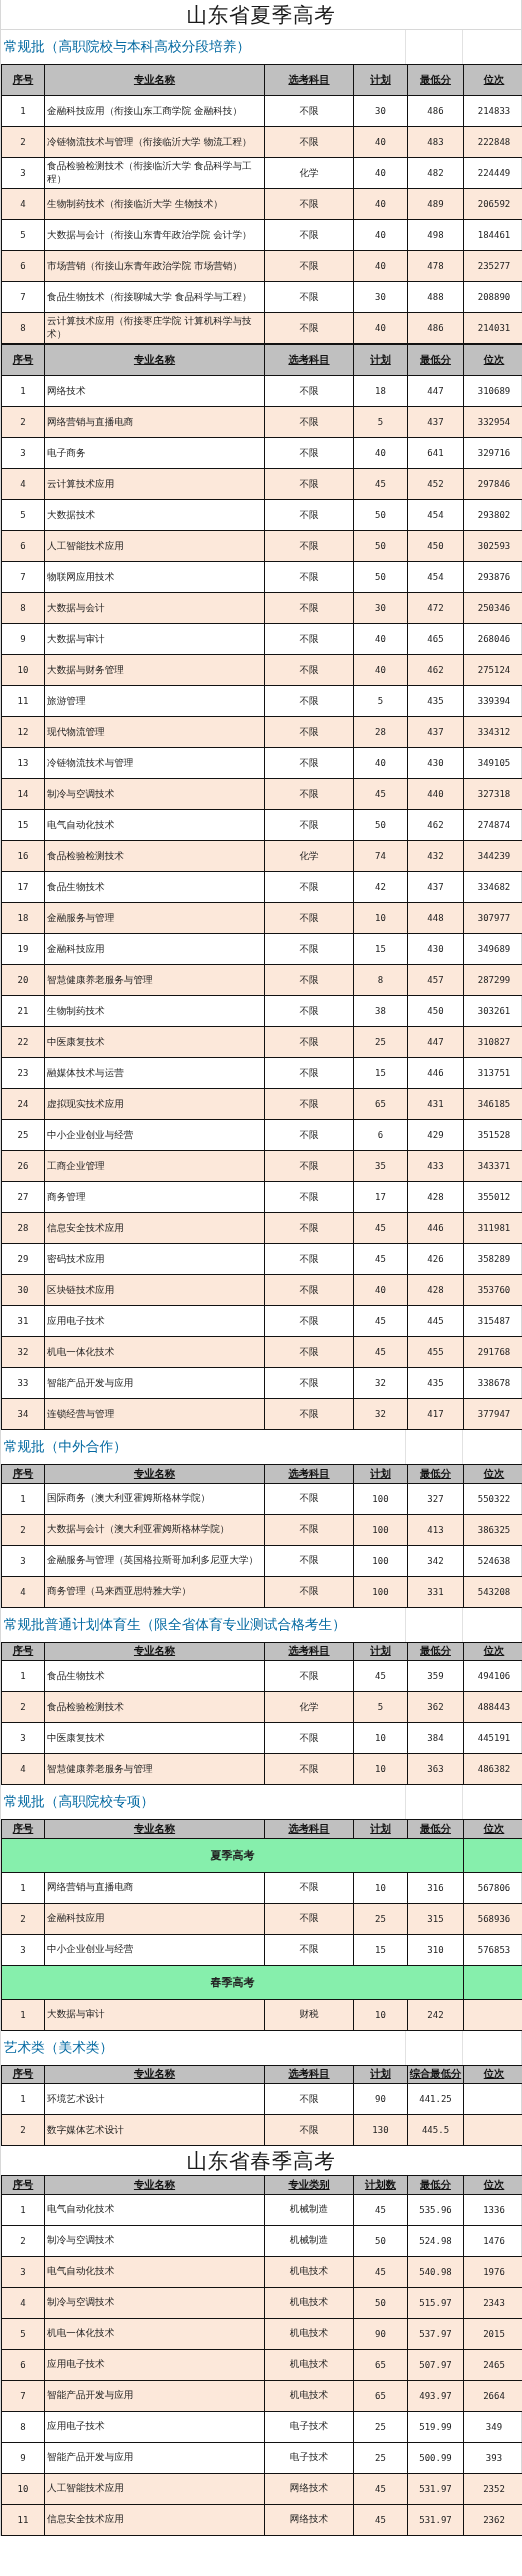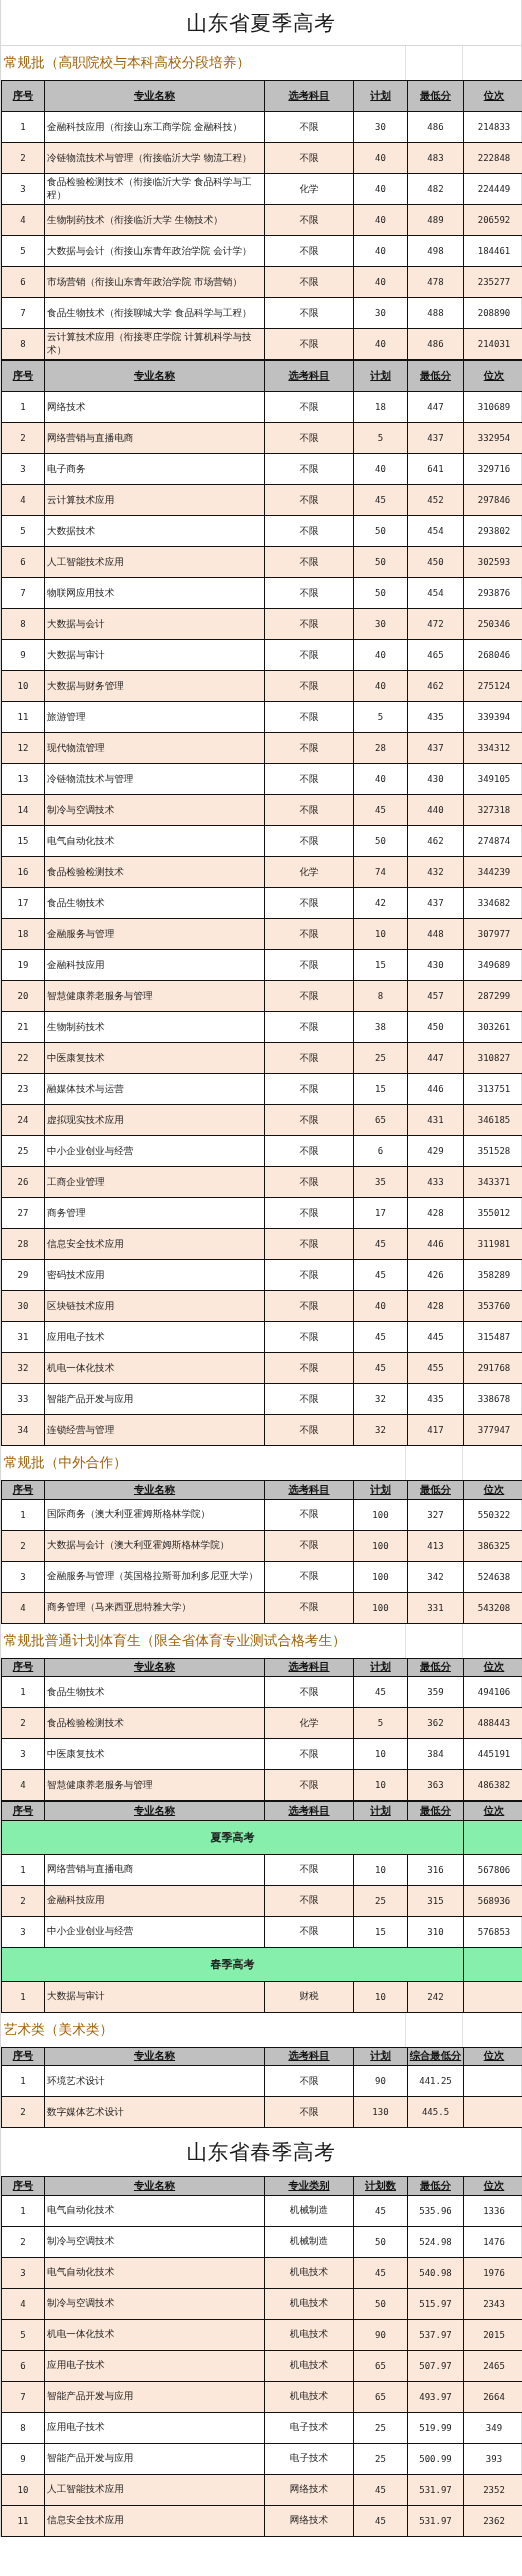--- a/index.html
+++ b/index.html
@@ -1,20 +1,20 @@
 <!DOCTYPE html>
 <html style="font-size:11px"><head>
 <meta charset="utf-8">
 <style>
   * { box-sizing: border-box; margin: 0; padding: 0; }
   body { width: 522px; background: #ffffff; font-family: "DejaVu Sans", "Liberation Sans", sans-serif; color: #111; }
   .sheet { width: 522px; border-left: 0.7px solid #d8d8d8; border-right: 0.7px solid #d8d8d8; }
-  .big-title { height: 46px; display: flex; align-items: center; justify-content: center; font-size: 20.6px; color: #1a1a1a; border-bottom: 0.7px solid #d8d8d8; letter-spacing: 0.7px; }
-  .big-title.spring { height: 48px; border-bottom: none; }
-  .section-label { height: 34px; display: flex; align-items: center; font-size: 13.7px; padding-left: 2.7px; color: #a16207; position: relative; }
+  .big-title { height: 30px; display: flex; align-items: center; justify-content: center; font-size: 20.6px; color: #1a1a1a; border-bottom: 0.7px solid #d8d8d8; letter-spacing: 0.7px; }
+  .big-title.spring { height: 29px; border-bottom: none; }
+  .section-label { height: 34px; display: flex; align-items: center; font-size: 13.7px; padding-left: 2.7px; color: #0369a1; position: relative; }
   .section-label .ghost1, .section-label .ghost2 { position: absolute; top: 0; bottom: 0; border-left: 0.7px solid #e2e2e2; }
   .section-label .ghost1 { left: 404px; } .section-label .ghost2 { left: 461px; }
   table { border-collapse: collapse; width: 522px; table-layout: fixed; }
   col.c1 { width: 43px; } col.c2 { width: 220px; } col.c3 { width: 89px; } col.c4 { width: 54px; } col.c5 { width: 56px; } col.c6 { width: 61px; }
   th { background: #c0c0c0; font-weight: bold; font-size: 10.3px; border: 1px solid #111; height: 31px; color: #111; text-decoration: underline; }
   th.short { height: 18.5px; font-size: 10.3px; }
   td { border: 1px solid #111; height: 31px; font-size: 9px; text-align: center; color: #222; font-family: "DejaVu Sans Mono", "Liberation Mono", monospace; }
   td.name { text-align: left; padding-left: 2.1px; font-family: "DejaVu Sans", sans-serif; font-size: 9.6px; }
   td.sub { font-family: "DejaVu Sans", sans-serif; font-size: 9.6px; }
   tr.alt td { background: #fce8da; }
@@ -520,20 +520,25 @@
             <td class="sub">不限</td>
             <td class="">10</td>
             <td class="">363</td>
             <td class="">486382</td>
           </tr>
         </tbody>
       </table>
     </div>
 
   <div id="special-section">
+      <div class="section-label">
+        <span>常规批（高职院校专项）</span>
+        <i class="ghost1"></i>
+        <i class="ghost2"></i>
+      </div>
       <table>
         <colgroup>
           <col class="c1">
           <col class="c2">
           <col class="c3">
           <col class="c4">
           <col class="c5">
           <col class="c6">
         </colgroup>
         <tbody>

